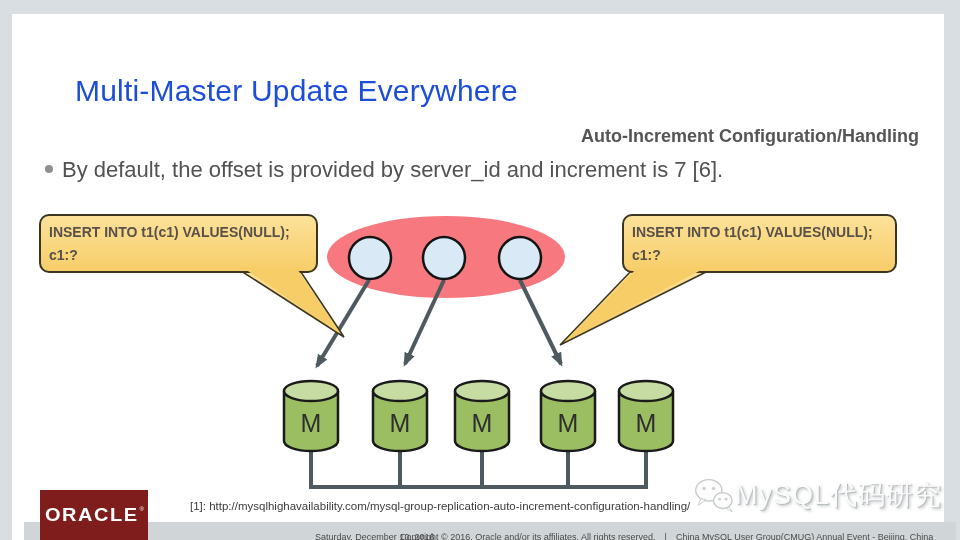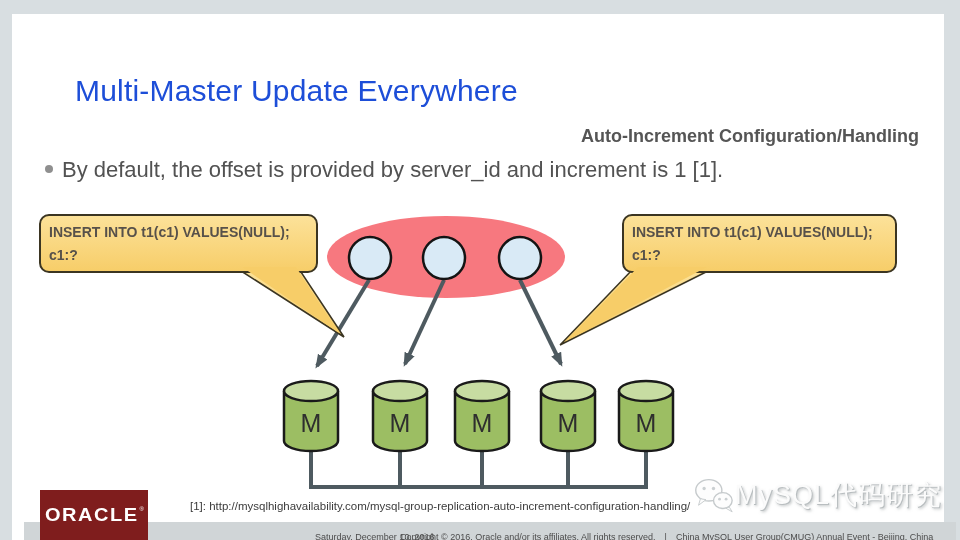--- a/index.html
+++ b/index.html
@@ -58,21 +58,21 @@
 </head>
 <body>
 
 <div class="stage">
   <div class="slide">
 
     <div class="title">Multi-Master Update Everywhere</div>
     <div class="subtitle">Auto-Increment Configuration/Handling</div>
 
     <div class="bullet-row">
-      <span class="bullet-dot"></span><span>By default, the offset is provided by server_id and increment is 1 [1].</span>
+      <span class="bullet-dot"></span><span>By default, the offset is provided by server_id and increment is 7 [6].</span>
     </div>
 
     <svg class="diagram" viewBox="0 0 960 540">
       <defs>
         <marker id="ah" markerUnits="userSpaceOnUse" markerWidth="16" markerHeight="13" refX="11" refY="5.5" orient="auto">
           <polygon points="0,0 14,5.5 0,11" fill="#4e5a60"></polygon>
         </marker>
         <linearGradient id="ygrad" x1="0" y1="0" x2="0" y2="1">
           <stop offset="0" stop-color="#fce29a"></stop>
           <stop offset="1" stop-color="#f7cd68"></stop>

